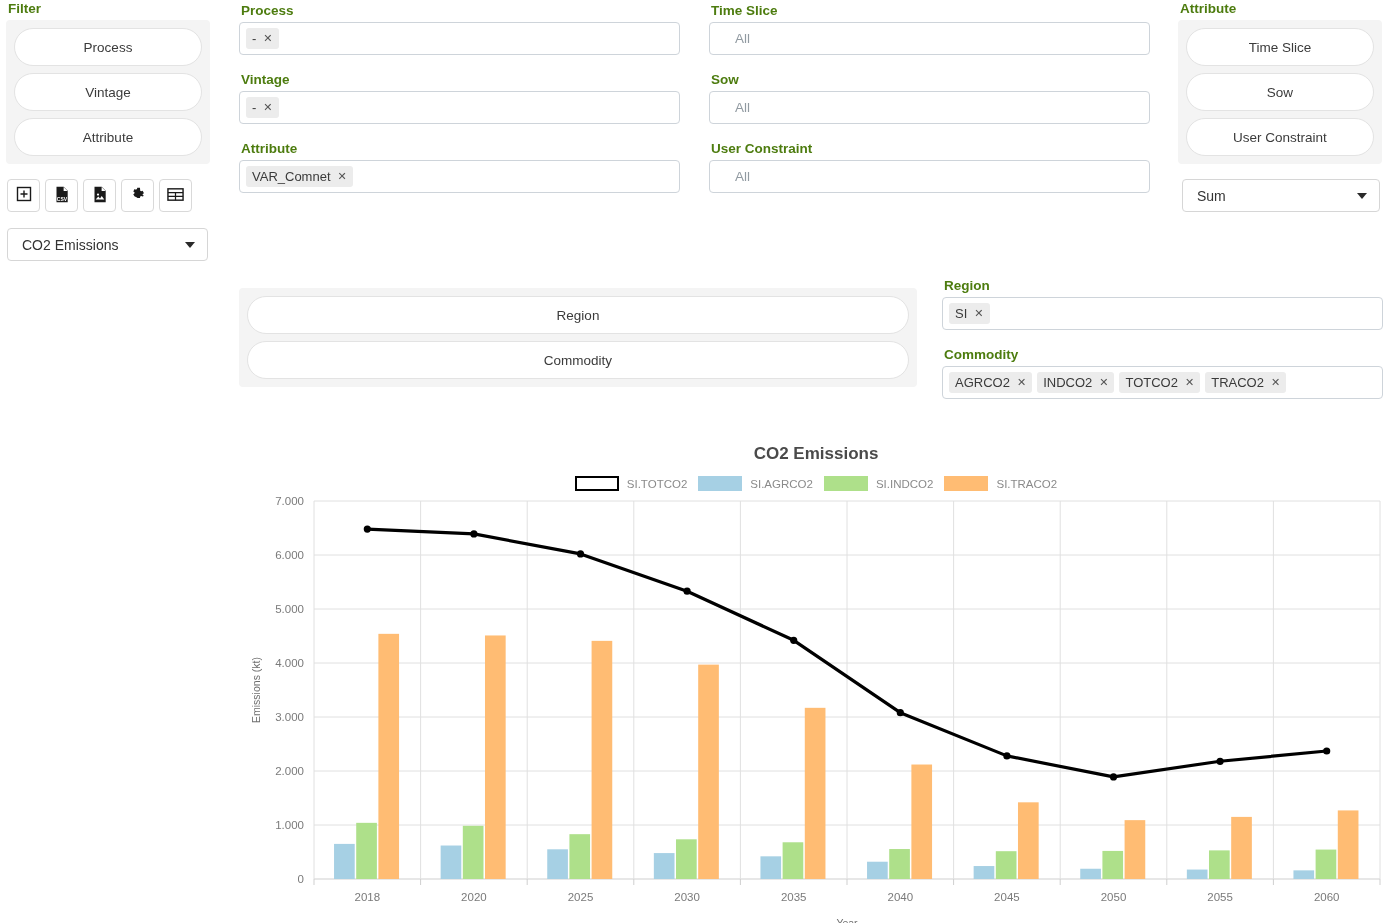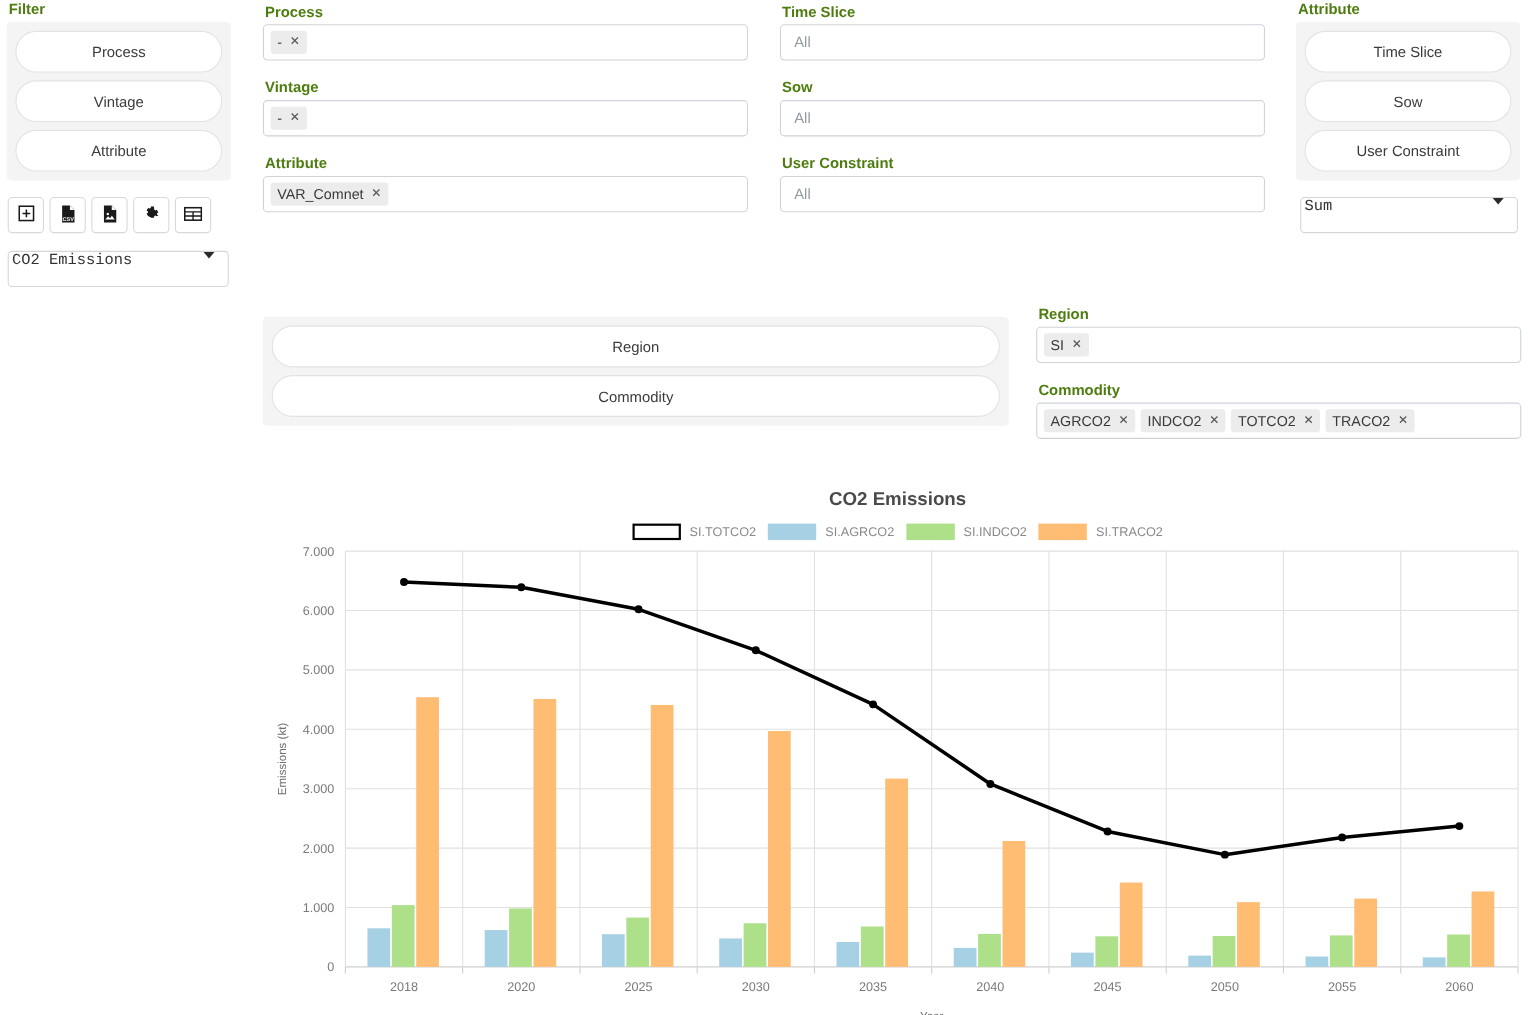--- a/index.html
+++ b/index.html
@@ -27,21 +27,21 @@
     border: 1px solid #ced4da;
     border-radius: 4px;
     background: #fff;
     height: 33px;
     display: flex;
     align-items: center;
     padding: 0 6px;
     gap: 5px;
     overflow: hidden;
   }
-  .tag-input.placeholder-only { padding-left: 12px; }
+  .tag-input.placeholder-only { padding-left: 25px; }
   .tag {
     background: #ececec;
     border-radius: 3px;
     height: 21px;
     display: inline-flex;
     align-items: center;
     padding: 0 6px;
     gap: 7px;
     font-size: 13px;
     color: #3a3a3a;
@@ -77,26 +77,26 @@
     cursor: pointer;
   }
 
   
   .select {
     border: 1px solid #d6d6d6;
     border-radius: 4px;
     background: #fff;
     height: 33px;
     display: flex;
-    padding: 0 3px;
+    align-items: center;
+    padding: 0 14px;
     font-size: 14px;
     color: #333;
     cursor: pointer;
     position: relative;
-    font-family: Liberation Mono, monospace;
   }
   .select .caret {
     position: absolute;
     right: 12px;
     width: 0; height: 0;
     border-left: 5.5px solid transparent;
     border-right: 5.5px solid transparent;
     border-top: 6.5px solid #2a2a2a;
   }
 

